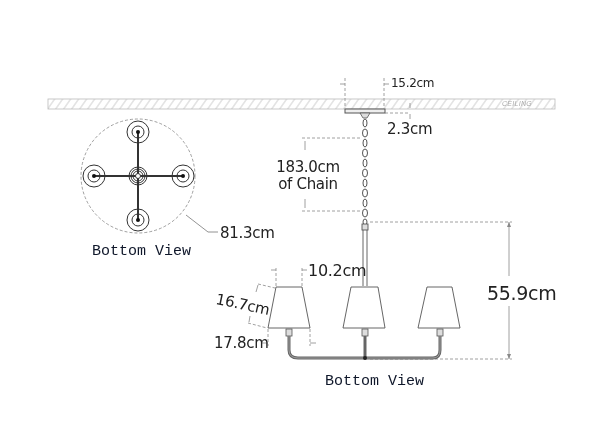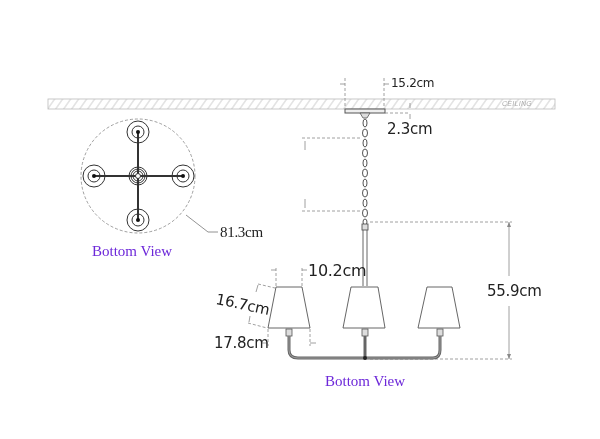--- a/index.html
+++ b/index.html
@@ -1,20 +1,20 @@
 <!DOCTYPE html>
 <html><head>
 <meta charset="utf-8">
 <style>
   html, body { margin: 0; padding: 0; background: #ffffff; }
   body { width: 600px; height: 439px; position: relative; overflow: hidden; font-family: "Liberation Sans", sans-serif; }
   svg { position: absolute; left: 0; top: 0; }
   .lbl { position: absolute; color: #222; font-family: "DejaVu Sans", sans-serif; font-size: 14px; white-space: nowrap; letter-spacing: -0.3px; }
   .lbl.center { text-align: center; }
-  .view-title { position: absolute; color: #6d28d9; font-family: Liberation Serif, serif; font-size: 15px; white-space: nowrap; }
+  .view-title { position: absolute; color: #0f172a; font-family: Liberation Mono, monospace; font-size: 15px; white-space: nowrap; }
   .ceiling-txt { position: absolute; color: #aaa; font-family: "Liberation Sans", sans-serif; font-size: 7px; letter-spacing: 0.3px; font-style: italic; }
 </style>
 </head>
 <body>
 
 <svg width="600" height="439" viewBox="0 0 600 439">
   <defs>
     <pattern id="hatch" width="8" height="10" patternUnits="userSpaceOnUse" patternTransform="skewX(-35)">
       <line x1="4" y1="0" x2="4" y2="10" stroke="#bbb" stroke-width="0.8"></line>
     </pattern>
@@ -153,23 +153,25 @@
     <polyline points="186,215 208,232 218,232" fill="none" stroke="#777" stroke-width="0.8"></polyline>
   </g>
 </svg>
 
 <div class="ceiling-txt" style="left:502px; top:100px;">CEILING</div>
 
 <div class="lbl" style="left:391px; top:76px; font-size:12px;">15.2cm</div>
 <div class="lbl" style="left:387px; top:120px; font-size:15px;">2.3cm</div>
 
 <div class="lbl center" style="left:273px; top:159px; width:70px; font-size:15px; line-height:17px;">
+  <div>183.0cm</div>
+  <div>of Chain</div>
 </div>
 
-<div class="lbl" style="left:220px; top:224px; font-size:15px;font-family:Liberation Serif, serif;">81.3cm</div>
+<div class="lbl" style="left:220px; top:224px; font-size:15px;">81.3cm</div>
 <div class="view-title" style="left:92px; top:243px;">Bottom View</div>
 
 <div class="lbl" style="left:308px; top:261px; font-size:16px;">10.2cm</div>
 <div class="lbl" style="left:218px; top:290px; font-size:15px; transform: rotate(12deg); transform-origin: left top;">16.7cm</div>
 <div class="lbl" style="left:214px; top:334px; font-size:15px;">17.8cm</div>
 
-<div class="lbl" style="left:487px; top:282px; font-size:15px;">55.9cm</div>
+<div class="lbl" style="left:487px; top:282px; font-size:19px;">55.9cm</div>
 <div class="view-title" style="left:325px; top:373px;">Bottom View</div>
 
 </body></html>

